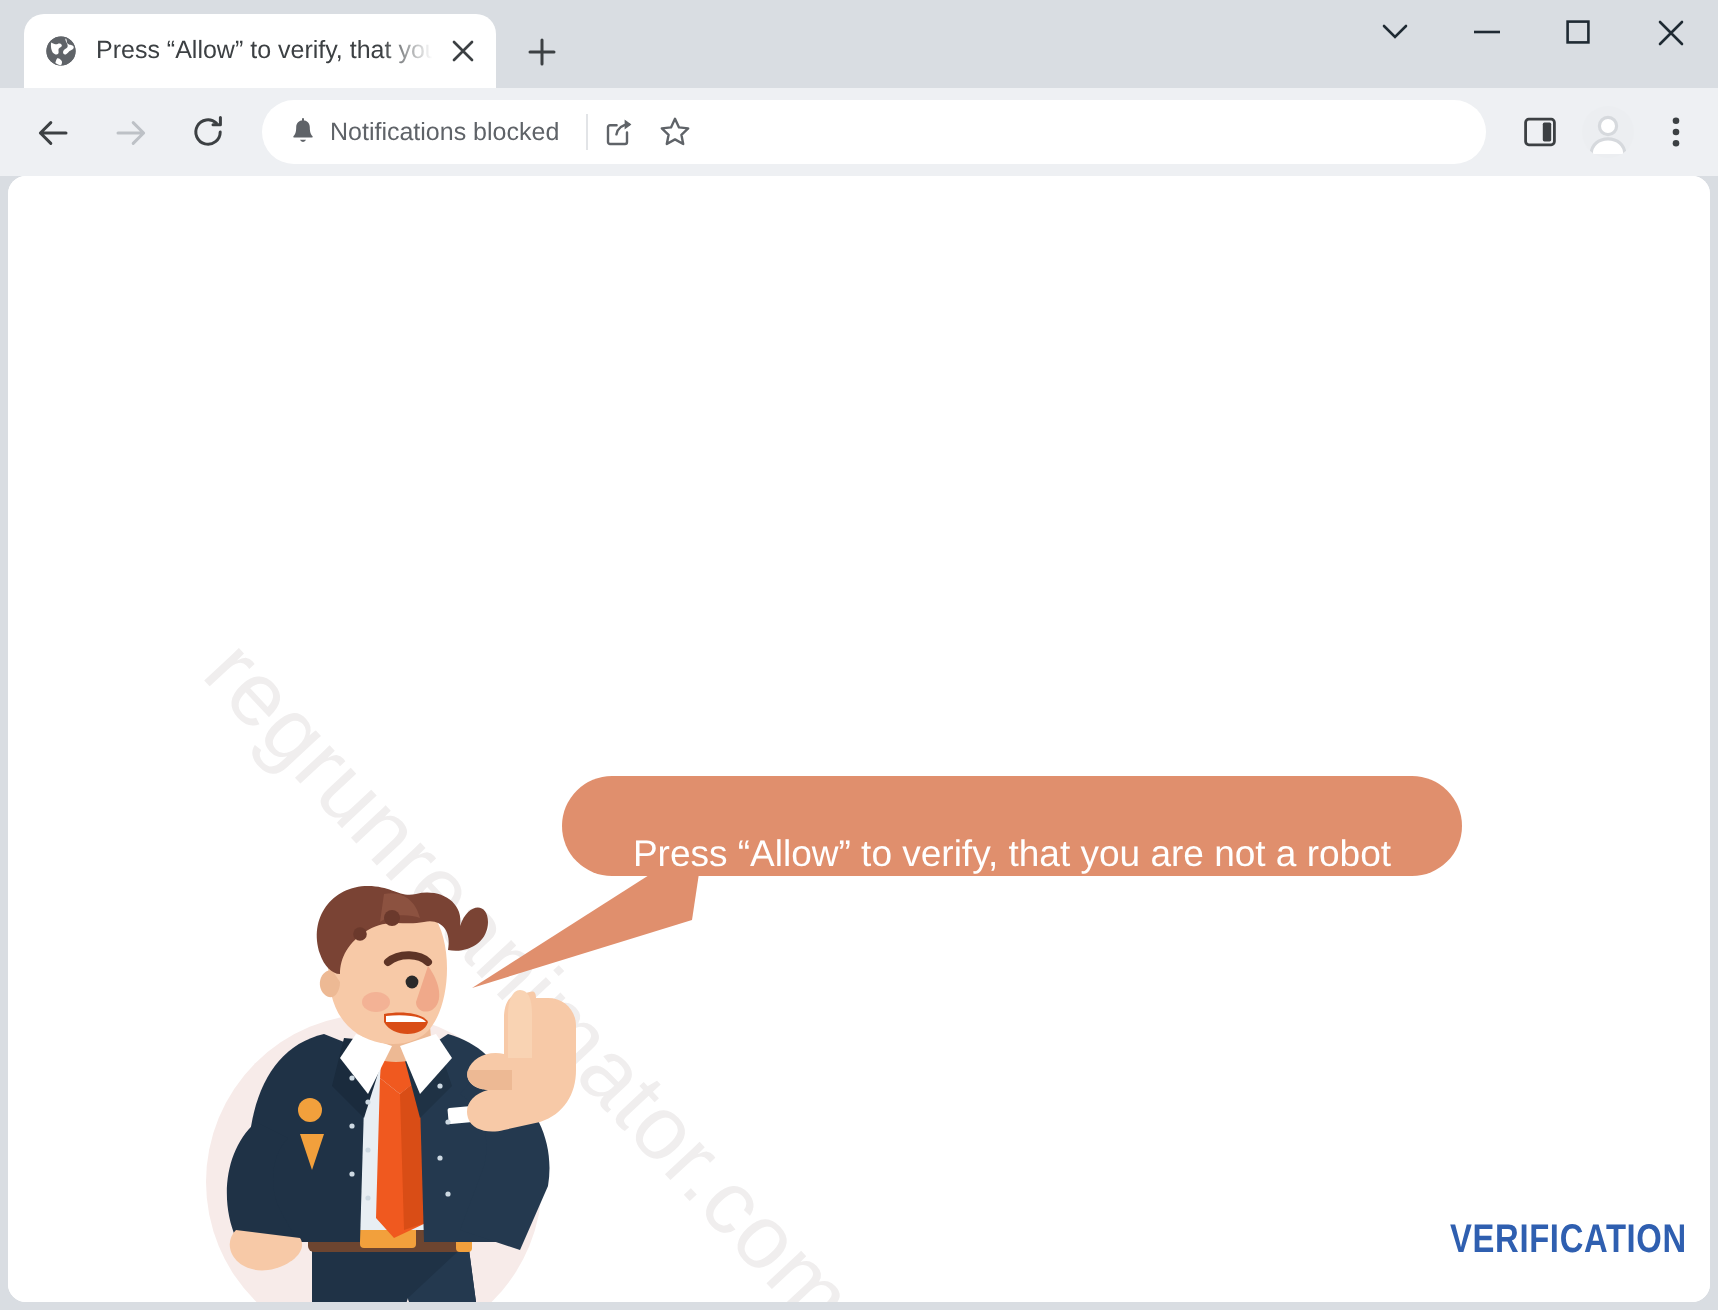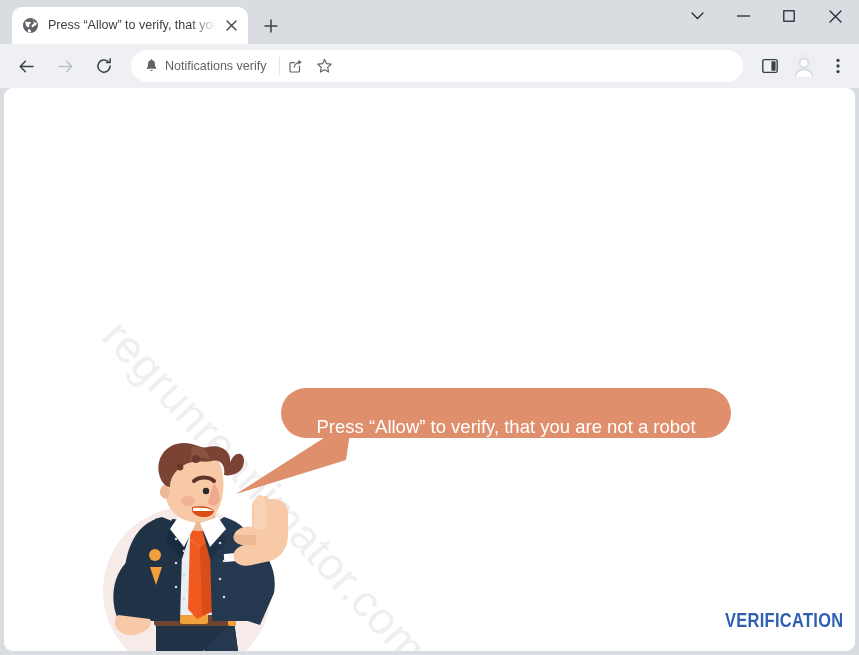--- a/index.html
+++ b/index.html
@@ -330,21 +330,21 @@
 
     <div class="omnibox">
       <div class="notif-chip">
         <span class="bell">
           <svg width="13" height="14" viewBox="0 0 13 14">
             <path d="M6.5 1.1c-2 0-3.4 1.5-3.4 3.5 0 2.6-.6 3.6-1.3 4.4-.3.3-.1.8.3.8h8.8c.4 0 .6-.5.3-.8-.7-.8-1.3-1.8-1.3-4.4 0-2-1.4-3.5-3.4-3.5z" fill="#5f6368"></path>
             <path d="M5 10.9a1.6 1.6 0 0 0 3 0z" fill="#5f6368"></path>
             <rect x="6" y="0" width="1" height="1.6" rx="0.5" fill="#5f6368"></rect>
           </svg>
         </span>
-        <span class="notif-label">Notifications verify</span>
+        <span class="notif-label">Notifications blocked</span>
       </div>
       <span class="chip-divider"></span>
 
       <span class="omni-actions">
         <span class="obtn">
           <svg width="16" height="16" viewBox="0 0 16 16">
             <path d="M11.5 8.2V13a1 1 0 0 1-1 1H3a1 1 0 0 1-1-1V5.6a1 1 0 0 1 1-1h3.3" stroke="#5f6368" stroke-width="1.2" fill="none" stroke-linecap="round"></path>
             <path d="M6.2 9.2C7 5.6 9.6 4.3 12.6 4.2" stroke="#5f6368" stroke-width="1.2" fill="none" stroke-linecap="round"></path>
             <path d="M10.3 1.7l3.4 2.5-3.4 2.5z" fill="#5f6368"></path>
           </svg>

